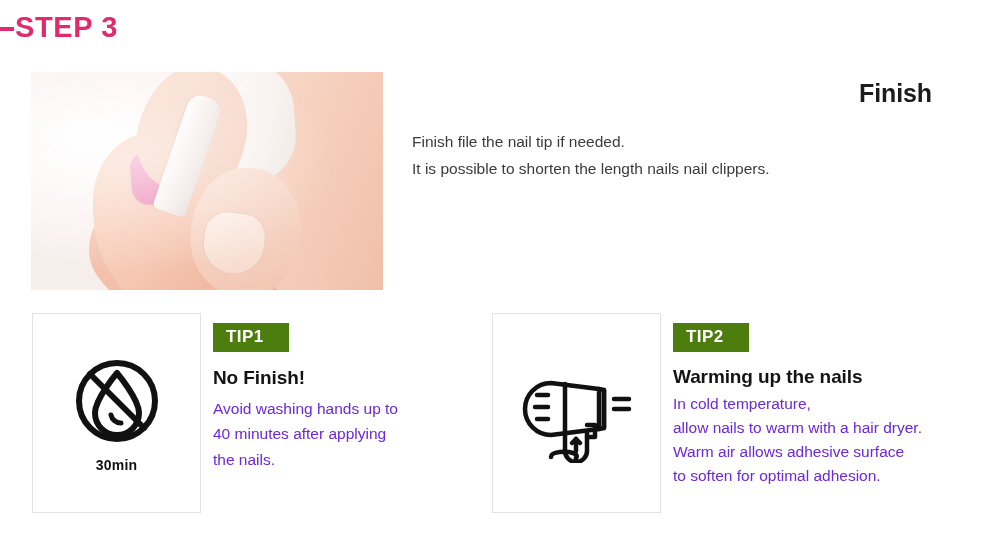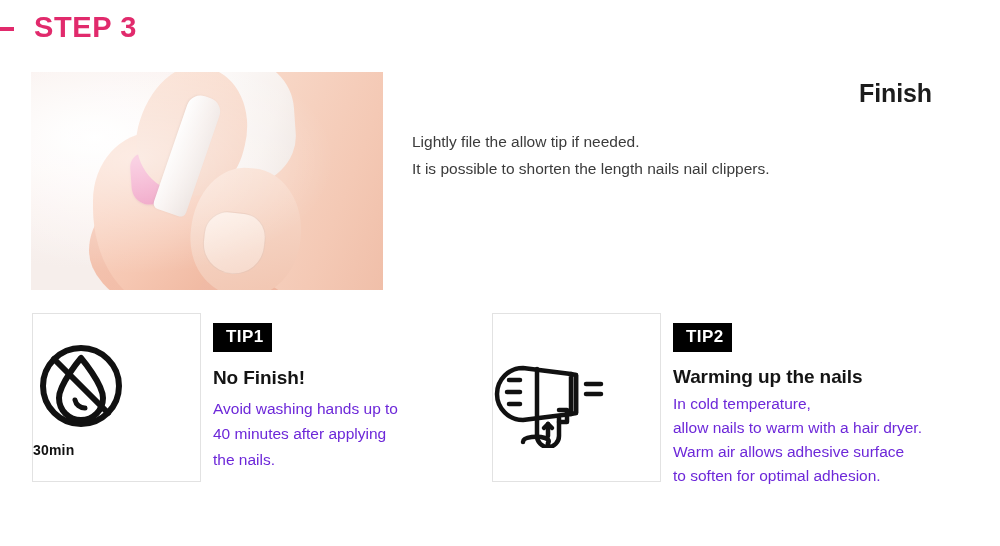--- a/index.html
+++ b/index.html
@@ -17,21 +17,21 @@
     background: #ffffff;
   }
 
   
   .step-header {
     position: absolute;
     left: 0px;
     top: 13px;
     display: flex;
     align-items: center;
-    gap: 20px;
+    gap: 1px;
   }
   .step-dash {
     width: 14px;
     height: 4px;
     background: #e12a6c;
     margin-left: 0px;
     margin-top: 2px;
   }
   .step-title {
     font-size: 29px;
@@ -183,26 +183,26 @@
 
   
   .tip-card { position: absolute; }
   .tip1 { left: 32px; top: 313px; }
   .tip2 { left: 492px; top: 313px; }
 
   .tip-icon-box {
     position: absolute;
     left: 0; top: 0;
     width: 169px;
-    height: 169px;
+    height: 200px;
     border: 1px solid #e2e2e2;
     background: #ffffff;
     display: flex;
     flex-direction: column;
-    align-items: flex-start;
+    align-items: center;
     justify-content: center;
   }
   .tip-icon-box.dryer { justify-content: center; }
   .icon-caption {
     font-size: 14px;
     font-weight: bold;
     color: #111111;
     margin-top: 4px;
     letter-spacing: 0.2px;
   }
@@ -210,26 +210,26 @@
   .tip-body {
     position: absolute;
     left: 181px;
     top: 10px;
     width: 300px;
   }
   .tip2 .tip-body { width: 330px; }
 
   .tip-badge {
     display: inline-block;
-    background: #000000;
+    background: #4d7c0f;
     color: #ffffff;
     font-size: 17px;
     font-weight: 600;
     letter-spacing: 0.4px;
-    padding: 4px 8px 5px 13px;
+    padding: 4px 25px 5px 13px;
     line-height: 1.15;
   }
   .tip-heading {
     margin-top: 15px;
     font-size: 19px;
     font-weight: bold;
     color: #141414;
     line-height: 1.2;
     letter-spacing: -0.1px;
   }
@@ -266,21 +266,21 @@
       <div class="ph-file"></div>
       <div class="ph-finger2"></div>
       <div class="ph-thumbnail"></div>
       <div class="ph-vign"></div>
     </div>
   </div>
 
   <div class="finish-block">
     <div class="finish-title">Finish</div>
     <div class="finish-lines">
-      <div>Lightly file the allow tip if needed.</div>
+      <div>Finish file the nail tip if needed.</div>
       <div>It is possible to shorten the length nails nail clippers.</div>
     </div>
   </div>
 
   <div class="tip-card tip1">
     <div class="tip-icon-box">
       <span>
         <svg width="96" height="96" viewBox="0 0 96 96" aria-hidden="true">
           <circle cx="48" cy="48" r="38" fill="none" stroke="#111111" stroke-width="6"></circle>
           <path d="M48 20 C48 20 26 46 26 60 a22 22 0 0 0 44 0 C70 46 48 20 48 20 Z" fill="none" stroke="#111111" stroke-width="6" stroke-linejoin="round"></path>

